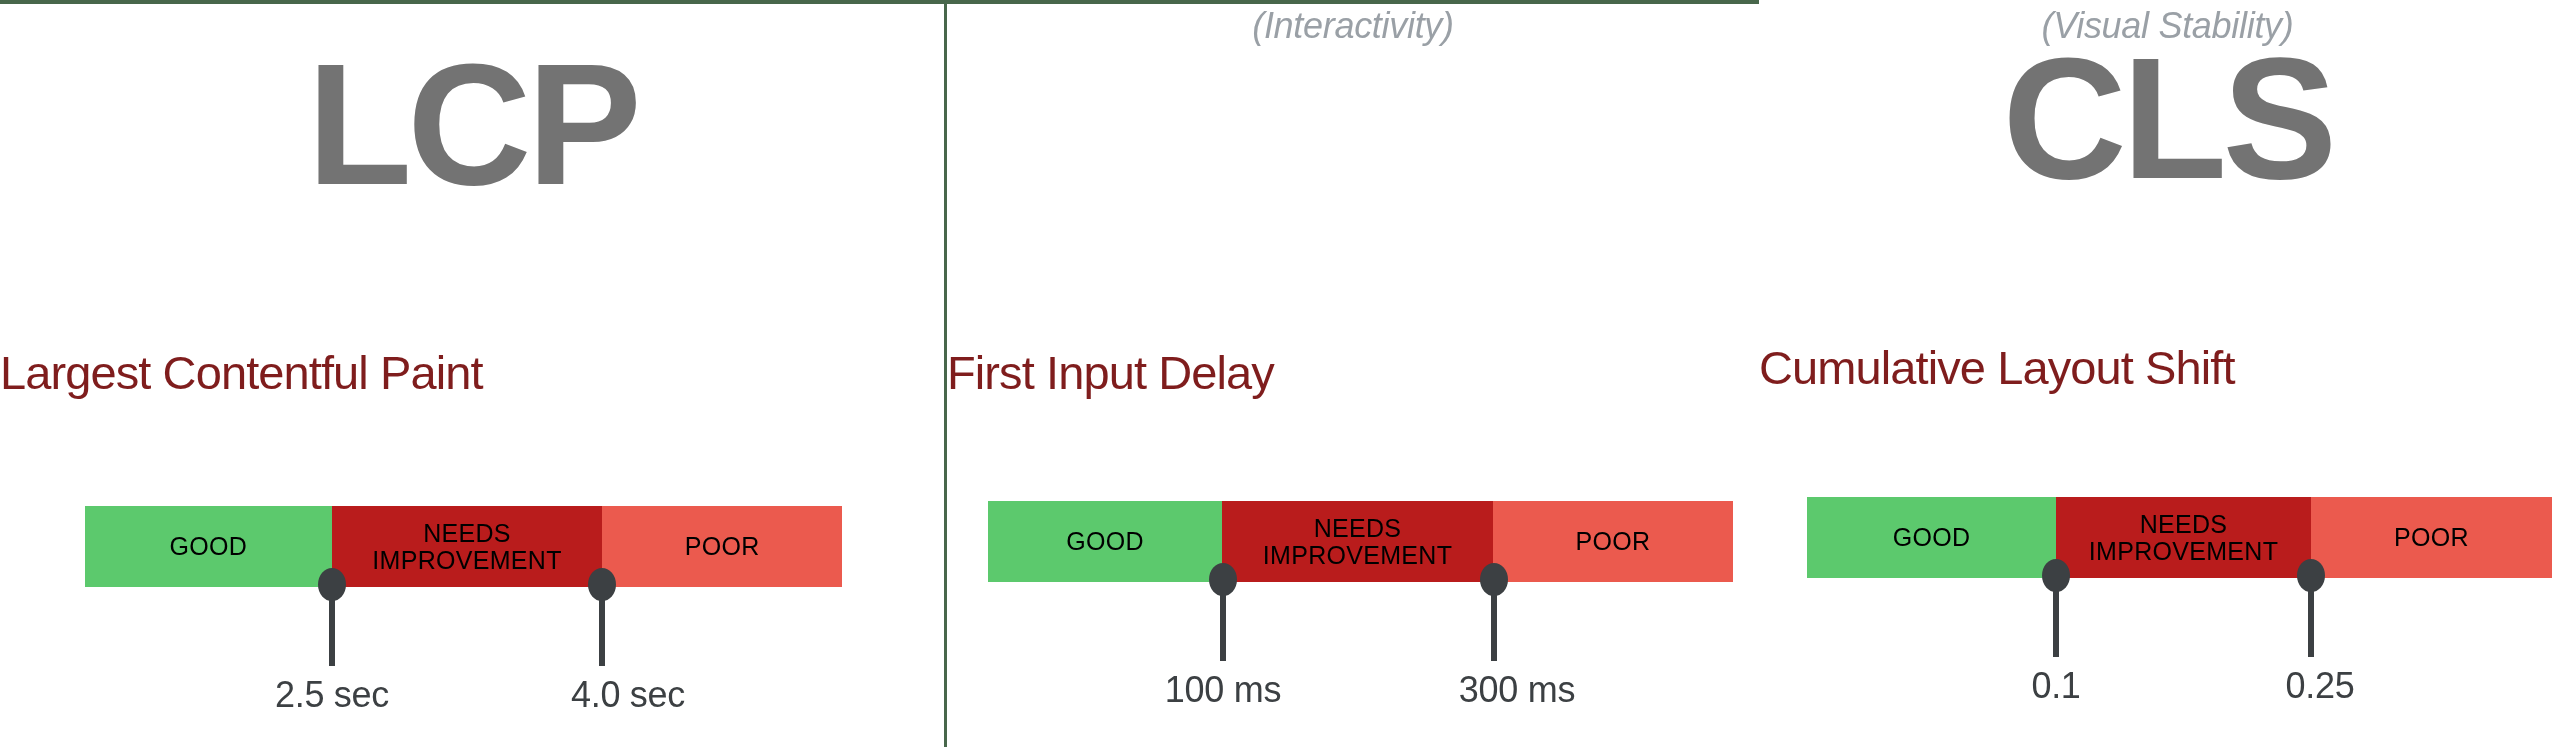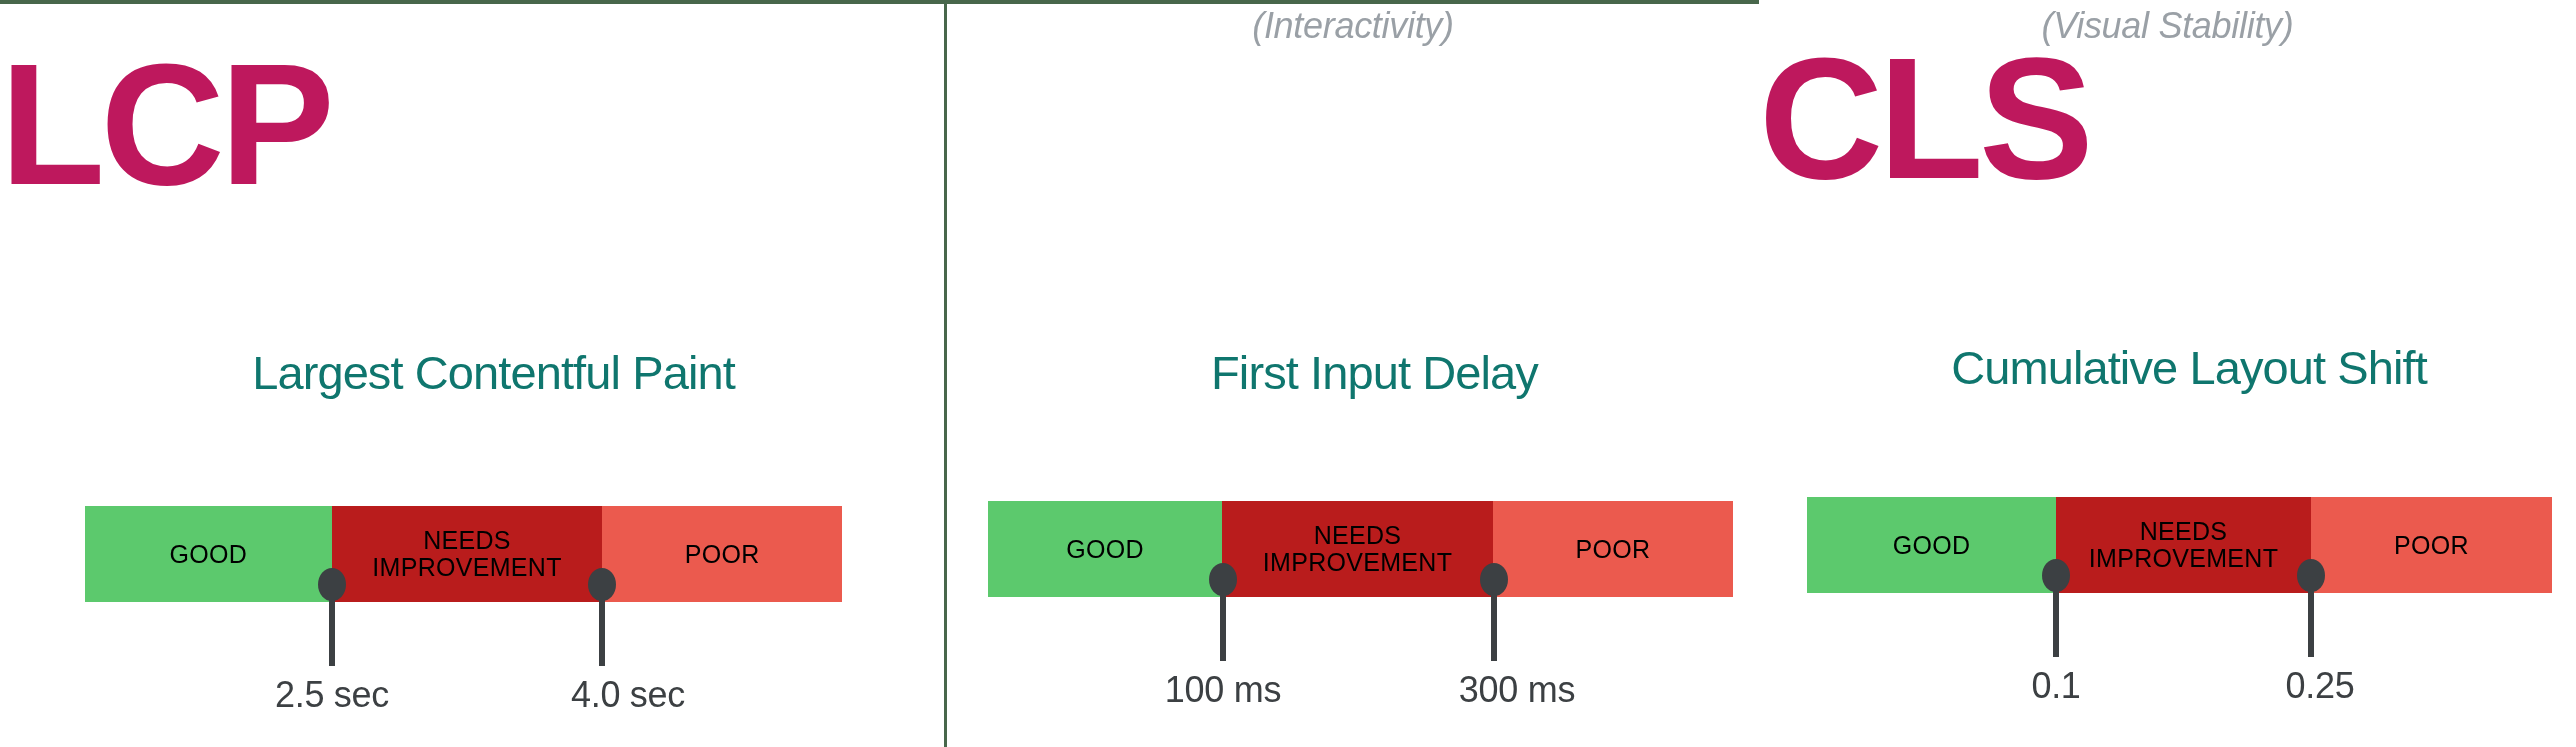--- a/index.html
+++ b/index.html
@@ -57,47 +57,46 @@
     line-height: 1;
     color: #9aa0a6;
     letter-spacing: -0.3px;
     white-space: nowrap;
   }
 
   .acronym {
     position: absolute;
     left: 0;
     right: 0;
+    text-align: center;
     font-size: 172px;
     line-height: 1;
     font-weight: 700;
-    color: #be185d;
+    color: #737373;
     letter-spacing: -4.6px;
     white-space: nowrap;
   }
 
   .fullname {
     position: absolute;
     left: 0;
     right: 0;
-    text-align: center;
     font-size: 47px;
     line-height: 1;
     font-weight: 400;
-    color: #0f766e;
+    color: #7f1d1d;
     letter-spacing: -0.9px;
     white-space: nowrap;
-    margin-left: 43px;
   }
 
   
   .bar {
     position: absolute;
     display: flex;
-    height: 96px;
+    height: 81px;
   }
   .seg {
     display: flex;
     align-items: center;
     justify-content: center;
     text-align: center;
     font-size: 25px;
     line-height: 1.08;
     font-weight: 500;
     color: #000000;

